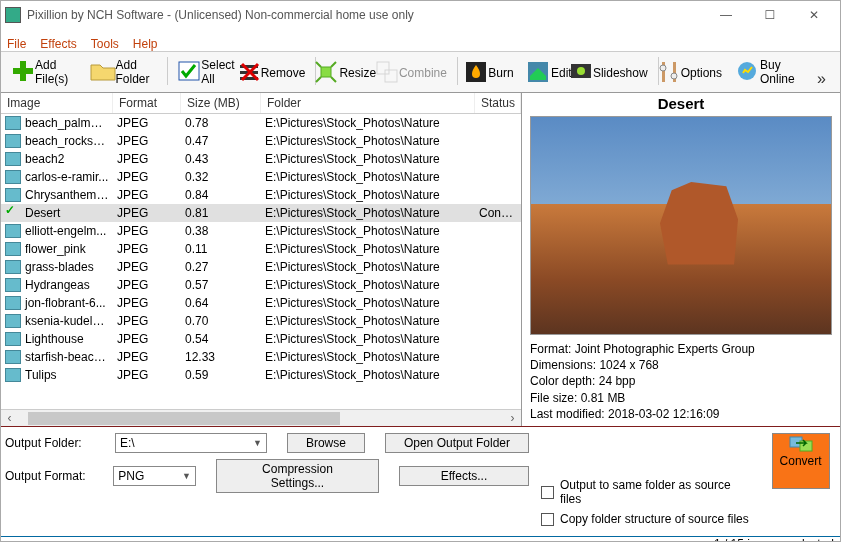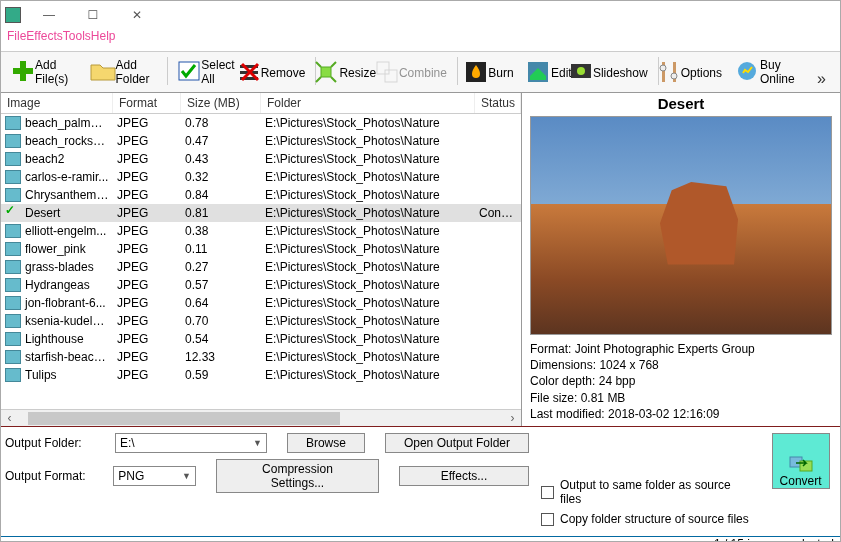--- a/index.html
+++ b/index.html
@@ -2,21 +2,21 @@
 <html><head>
 <meta charset="utf-8">
 <style>
   * { box-sizing: border-box; margin: 0; padding: 0; }
   body { font-family: "Segoe UI", Tahoma, sans-serif; font-size: 12px; color: #000; background: #fff; width: 841px; height: 542px; overflow: hidden; border: 1px solid #aaa;}
   .titlebar { height: 28px; display: flex; align-items: center; padding: 0 4px; background: #fff; }
   .titlebar .appicon { width: 16px; height: 16px; margin-right: 6px; background: #3a8; border:1px solid #555;}
   .titlebar .title { flex: 1; color: #555; font-size: 12px; }
   .titlebar .winbtns { display: flex; }
   .titlebar .winbtn { width: 44px; height: 24px; display:flex;align-items:center;justify-content:center;color:#555;}
-  .menubar { height: 22px; display:flex; align-items:flex-start; padding: 0 6px; color:#ec4899;}
+  .menubar { height: 22px; display:flex; align-items:flex-end; padding: 0 6px; gap: 14px; color:#c2410c;}
   .menubar span { cursor:default; }
   .toolbar { display:flex; align-items:flex-end; border-top:1px solid #ccc; border-bottom:1px solid #999; padding: 2px 4px 4px 4px; background:#f7f7f7;}
   .tbbtn { display:flex; flex-direction:row; align-items:center; justify-content:flex-end; min-width:58px; padding: 2px 6px;}
   .tbbtn .ico { width:28px;height:28px;display:flex;align-items:center;justify-content:center;}
   .tbbtn .lbl { font-size:12px; margin-top:2px;}
   .tbbtn.dis { color:#404040; opacity:0.55;}
   .sep { width:1px; background:#ccc; margin: 3px 4px; align-self:stretch;}
   .overflow { margin-left:auto; font-size:16px; padding:0 10px;color:#333;}
   .content { display:flex; height: 334px; border-bottom:1px solid #7f1d1d;}
   .listarea { flex:1; display:flex;flex-direction:column; border-right:1px solid #999; min-width:0;}
@@ -51,30 +51,31 @@
   .formrow { display:flex; align-items:center; margin-bottom:6px; gap:20px;}
   .formrow label { width:90px; font-size:12px;}
   button.std { border:1px solid #888; background:#eee; font-size:12px; padding:2px 18px; min-width:60px; font-family:inherit;}
   .dropdown { border:1px solid #888; padding:2px 4px; background:#fff; display:flex;align-items:center;min-width:0;}
   .dropdown .dv{flex:1;}
   .dropdown .da{font-size:9px;color:#555;}
   .bottom-mid { width:230px; padding: 2px 4px; margin-top: 43px;}
   .chk { display:flex;align-items:center;margin-bottom:6px;font-size:12px;gap:6px;}
   .chk .box{width:13px;height:13px;border:1px solid #555;}
   .bottom-right { width:74px; display:flex;align-items:flex-start;justify-content:center;}
-  .convert { border:1px solid #888; background:#5eead4; width:58px;height:56px;display:flex;flex-direction:column;align-items:center;justify-content:flex-end;font-size:12px;}
+  .convert { border:1px solid #888; background:#f97316; width:58px;height:56px;display:flex;flex-direction:column;align-items:center;justify-content:flex-start;font-size:12px;}
   .convert .ci{font-size:18px;}
   .statusbar { height:20px; border-top:1px solid #0369a1; font-size:12px; padding: 0 6px; text-align:right;}
   svg { display:block;}
 </style>
 </head>
 <body>
 
 <div class="titlebar">
   <div class="appicon"></div>
+  <div class="title">Pixillion by NCH Software - (Unlicensed) Non-commercial home use only</div>
   <div class="winbtns">
     <div class="winbtn">—</div>
     <div class="winbtn">☐</div>
     <div class="winbtn">✕</div>
   </div>
 </div>
 
 <div class="menubar">
   <span>File</span>
   <span>Effects</span>

